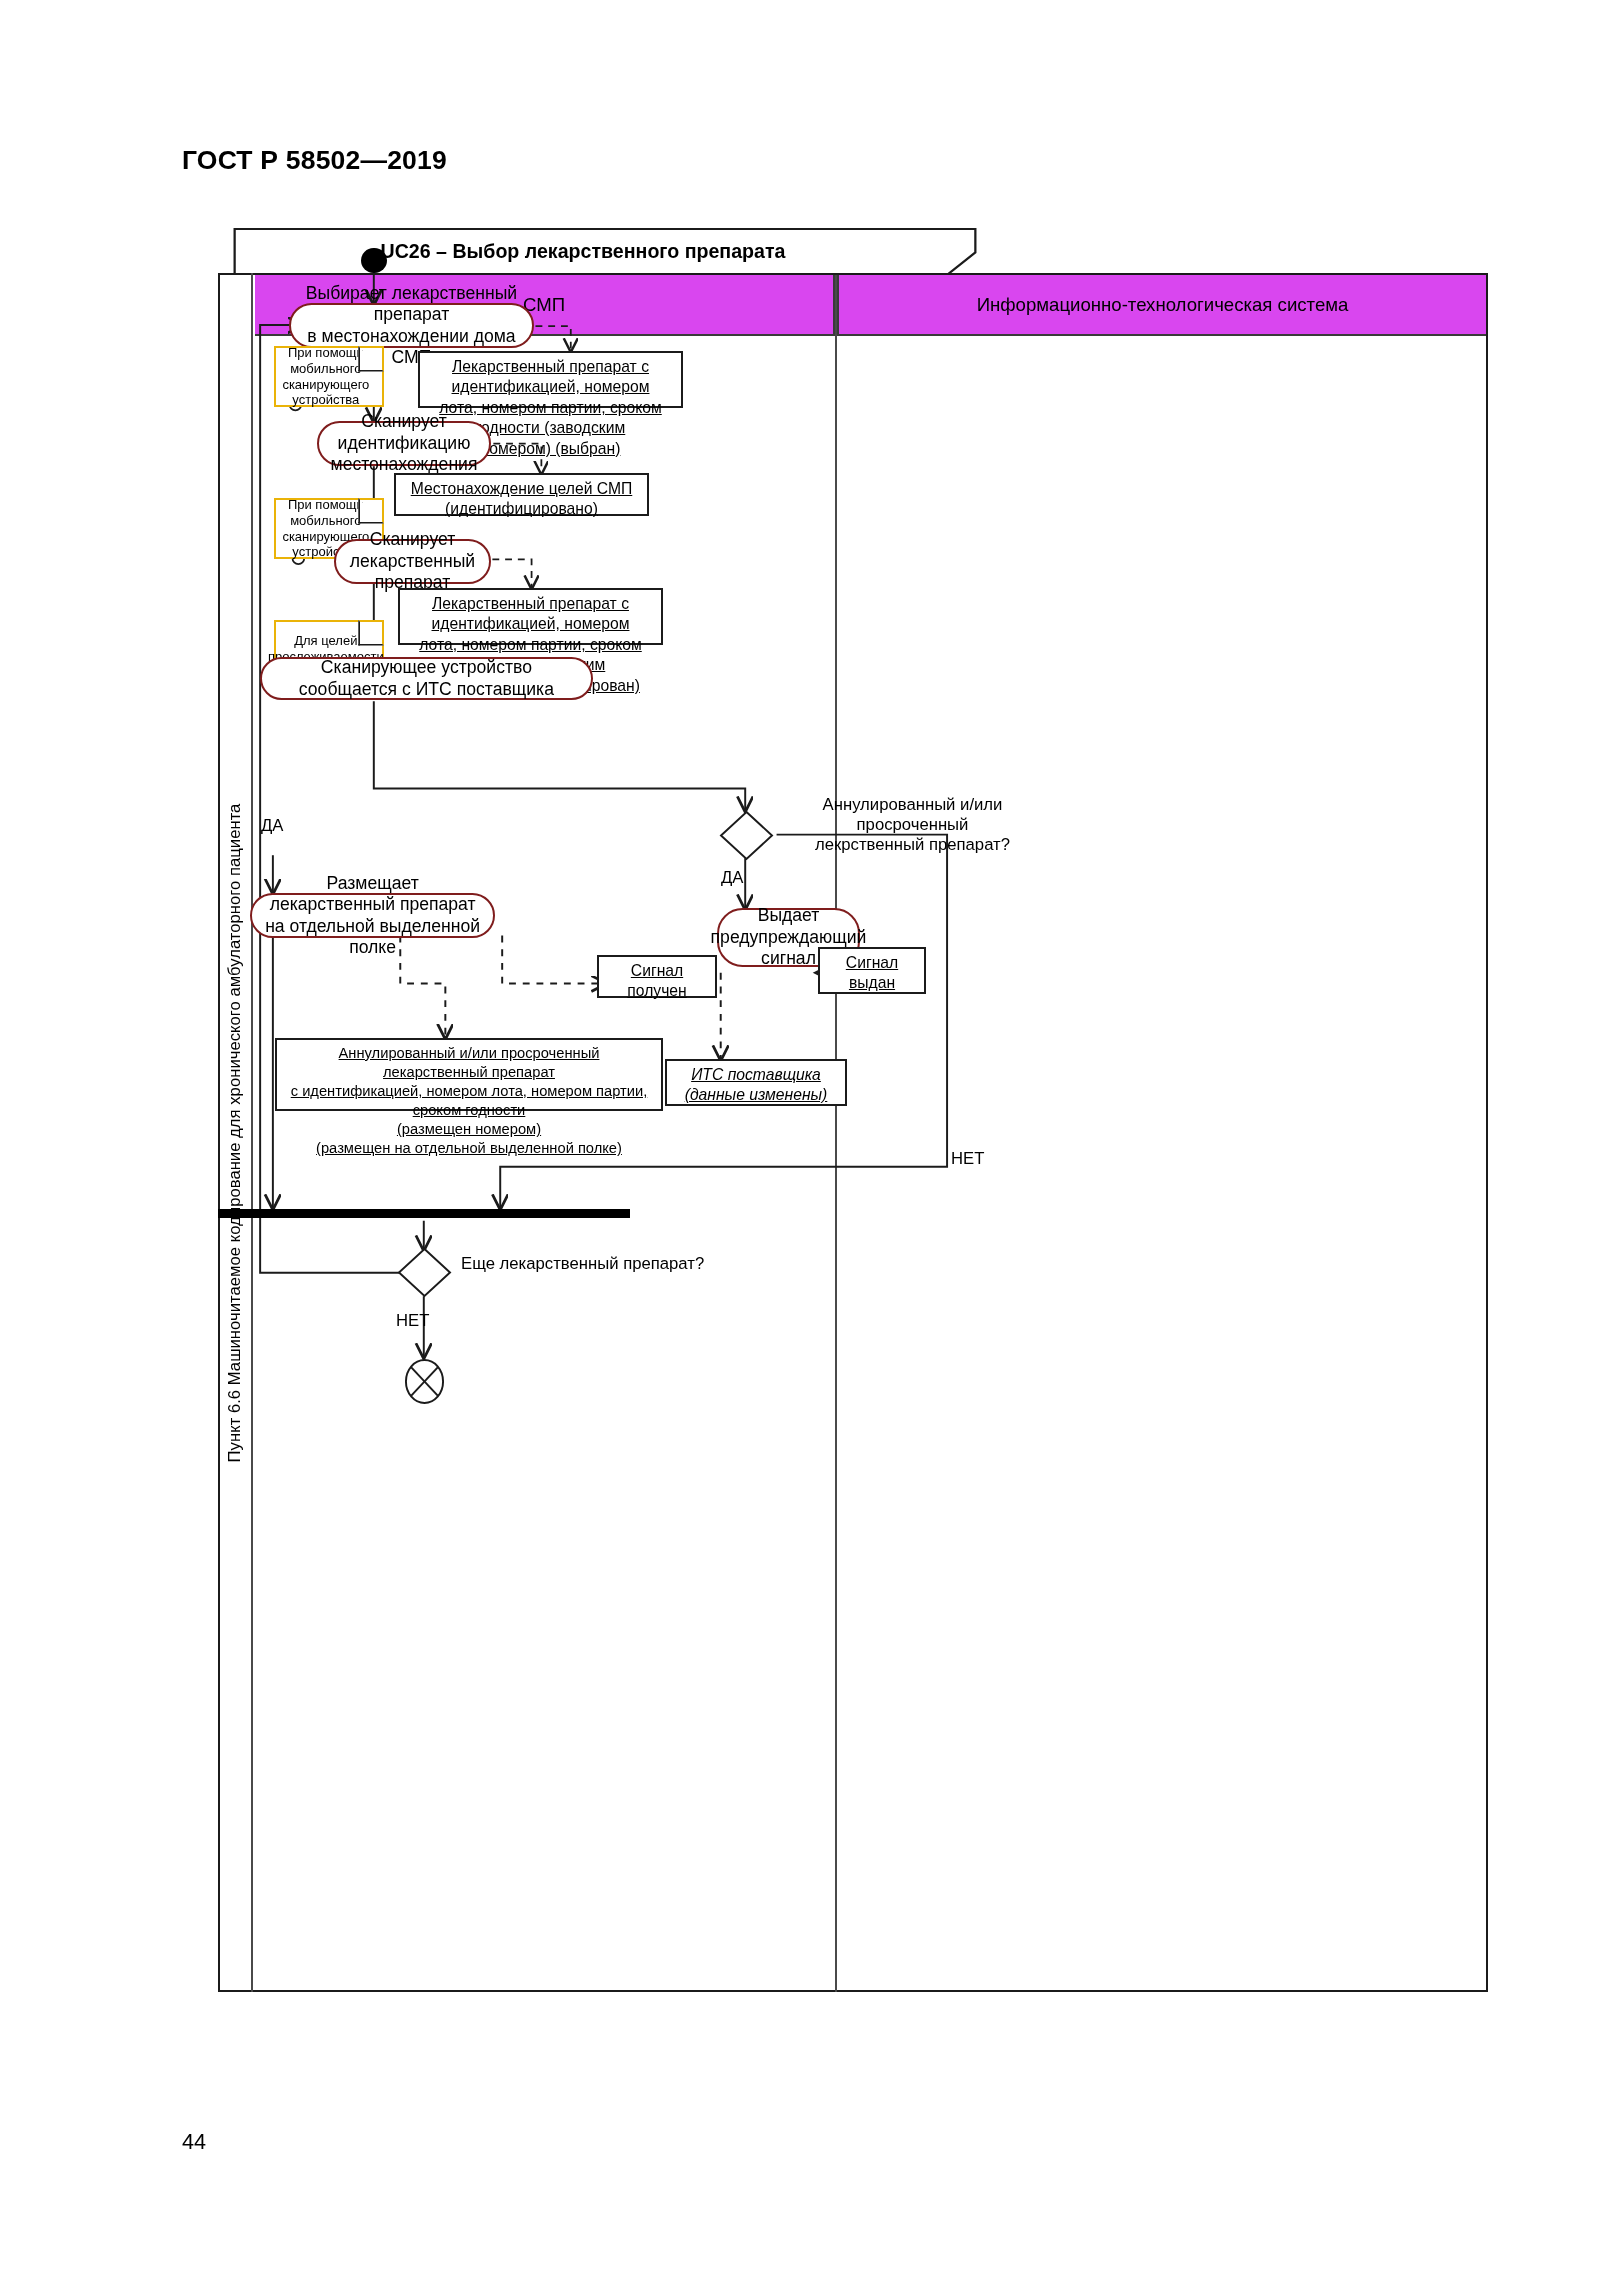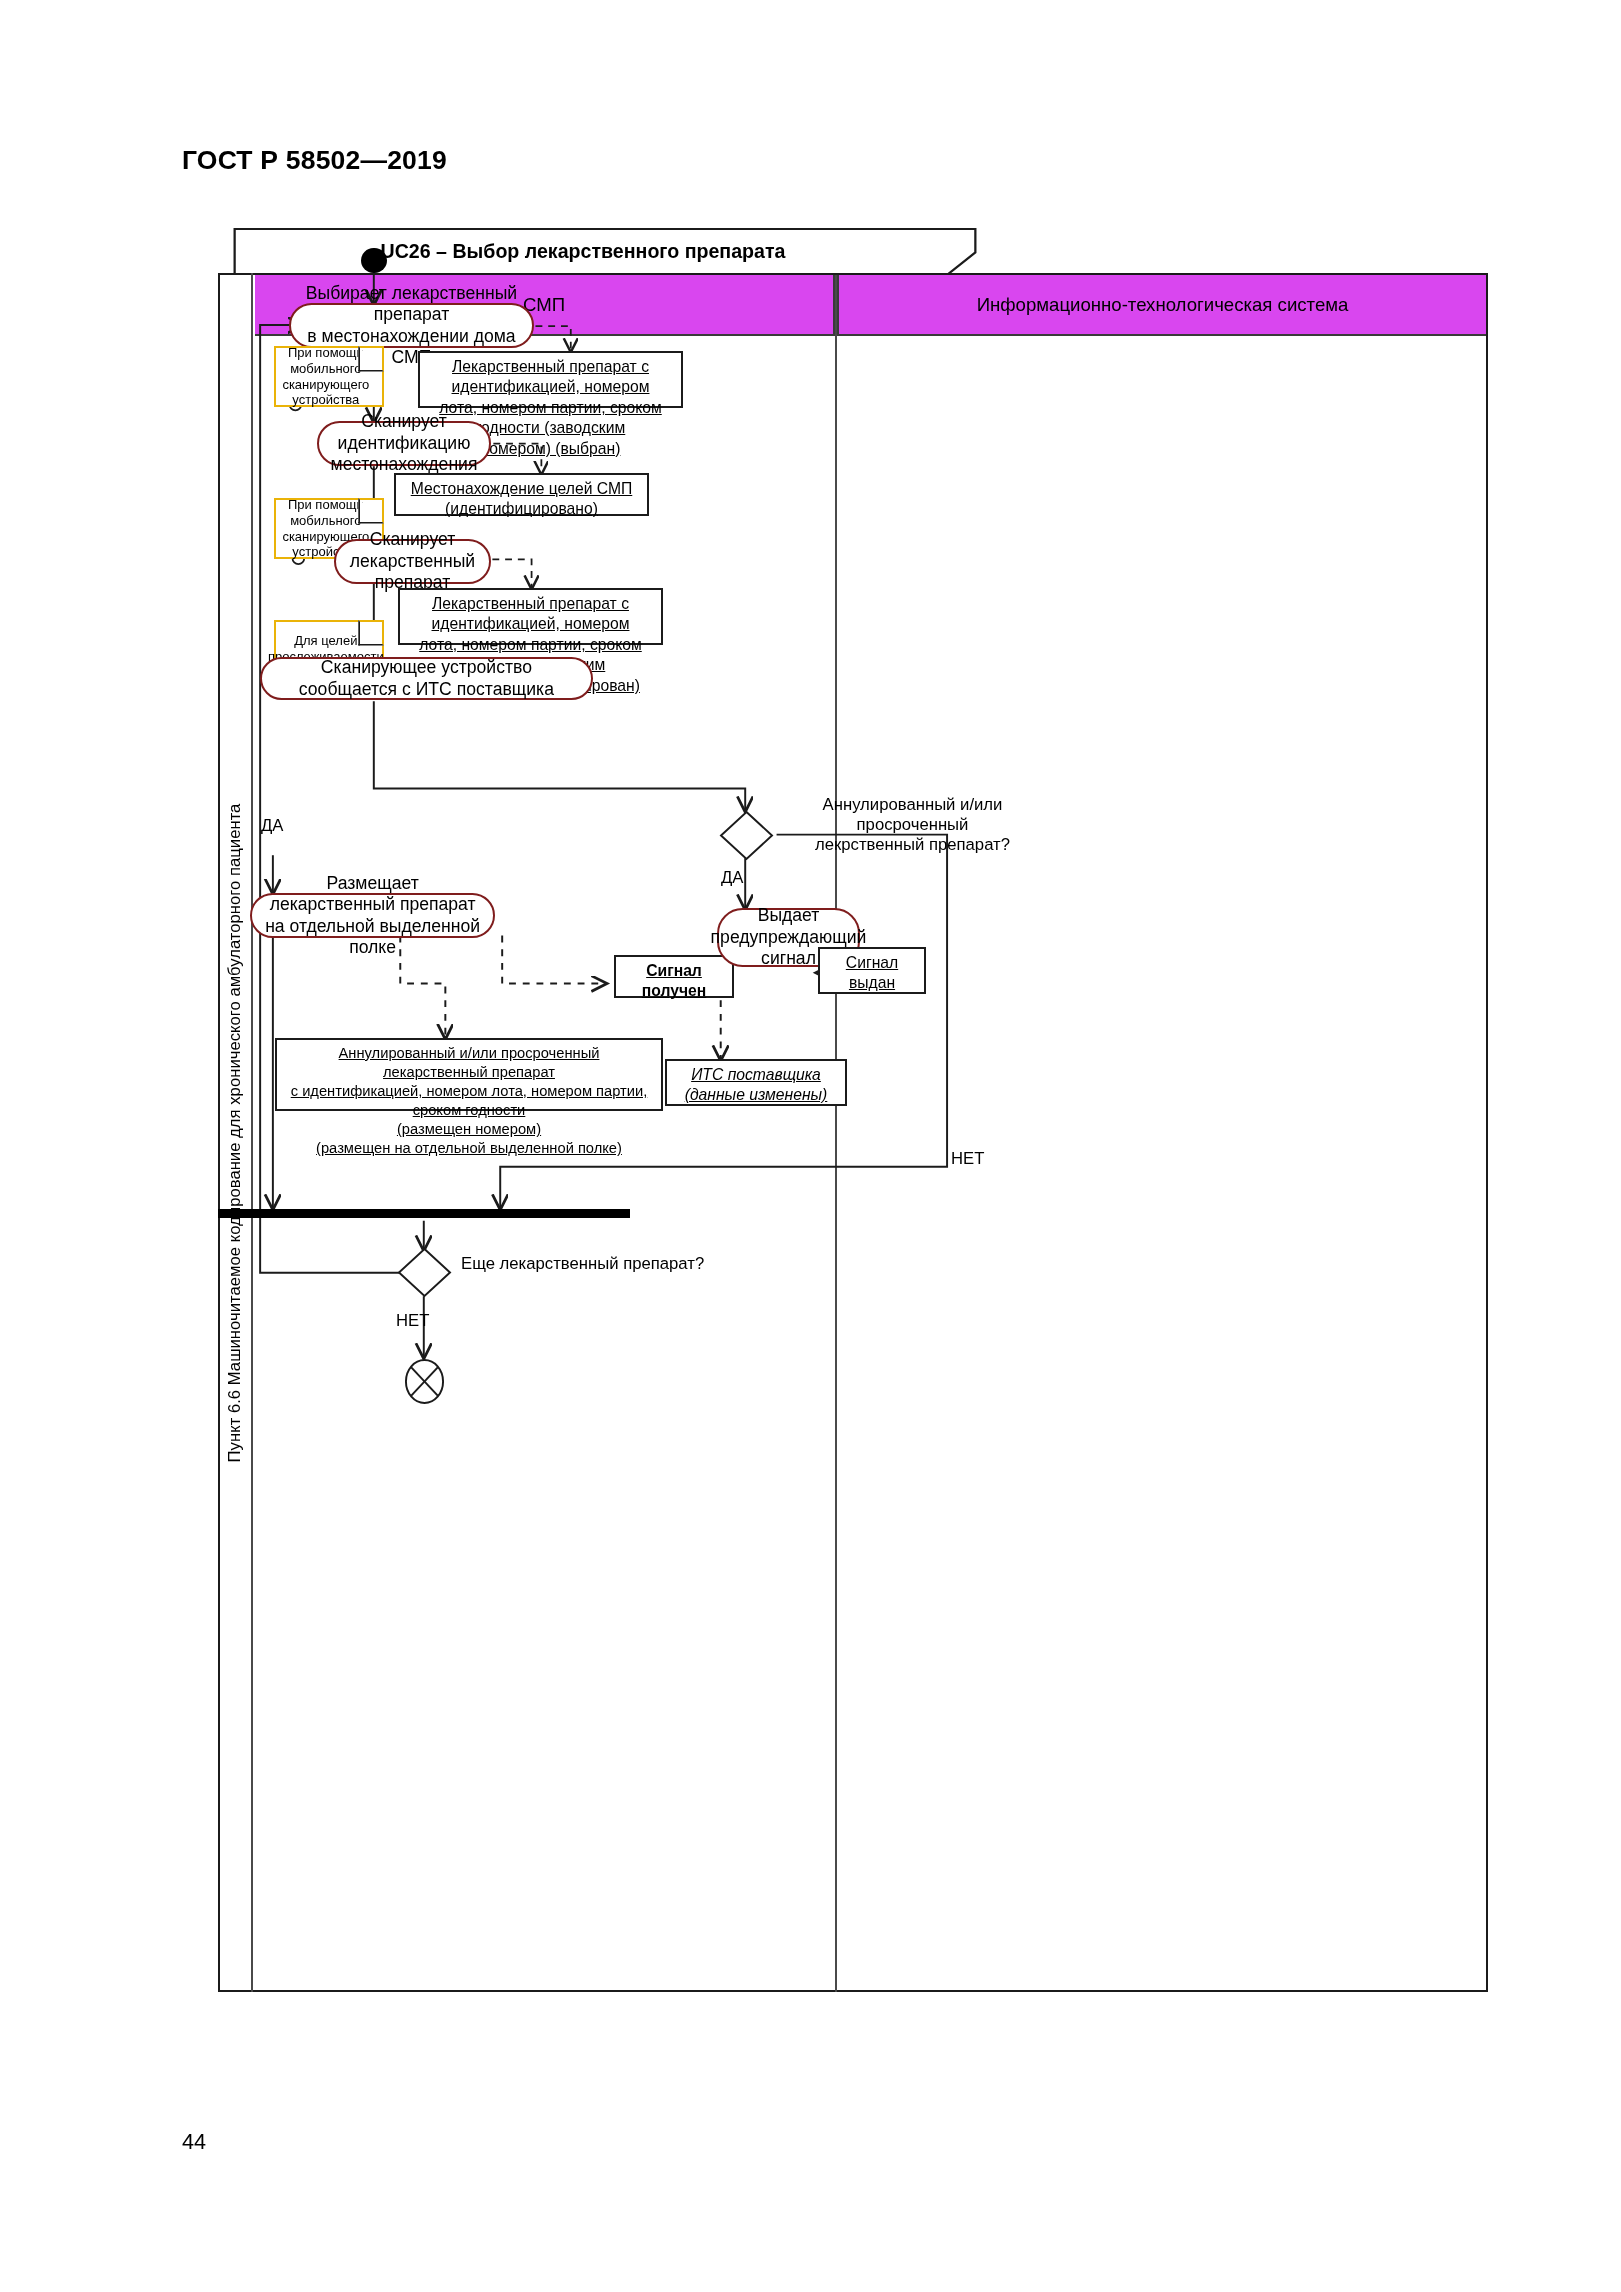--- a/index.html
+++ b/index.html
@@ -315,21 +315,21 @@
       <span>Сканирующее устройство сообщается с ИТС поставщика</span>
     </div>
 
     <div class="label" style="left:43px; top:588px;">ДА</div>
 
     <div class="node activity" style="left:-3.9px; top:665px; width:245px; height:45px;">
       <span style="white-space:pre-line">Размещает лекарственный препарат
 на отдельной выделенной полке</span>
     </div>
 
-    <div class="node objectbox" style="left:396px; top:727px; width:120px; height:43px; display:block;font-weight:bold;">
+    <div class="node objectbox" style="left:379px; top:727px; width:120px; height:43px; display:block;">
       <div style="text-align:center;">
         <div class="u" style="display:inline-block;">Сигнал</div>
         <div class="u" style="display:inline-block;">получен</div>
       </div>
     </div>
 
     <div class="node objectbox" style="left:57px; top:810px; width:388px; height:73px; display:block;">
       <div style="text-align:center; font-size:14.7px; line-height:1.3;">
         <div class="u" style="display:inline-block;">Аннулированный и/или просроченный лекарственный препарат</div>
         <div class="u">с идентификацией, номером лота, номером партии, сроком годности</div>

